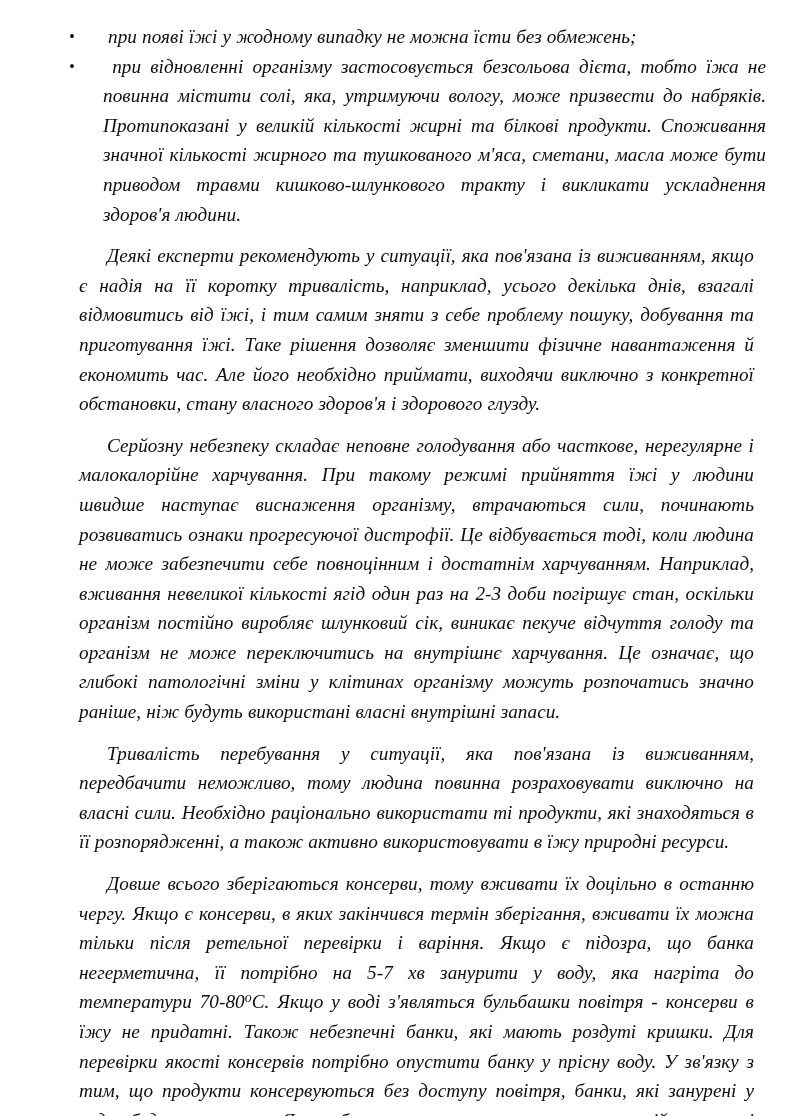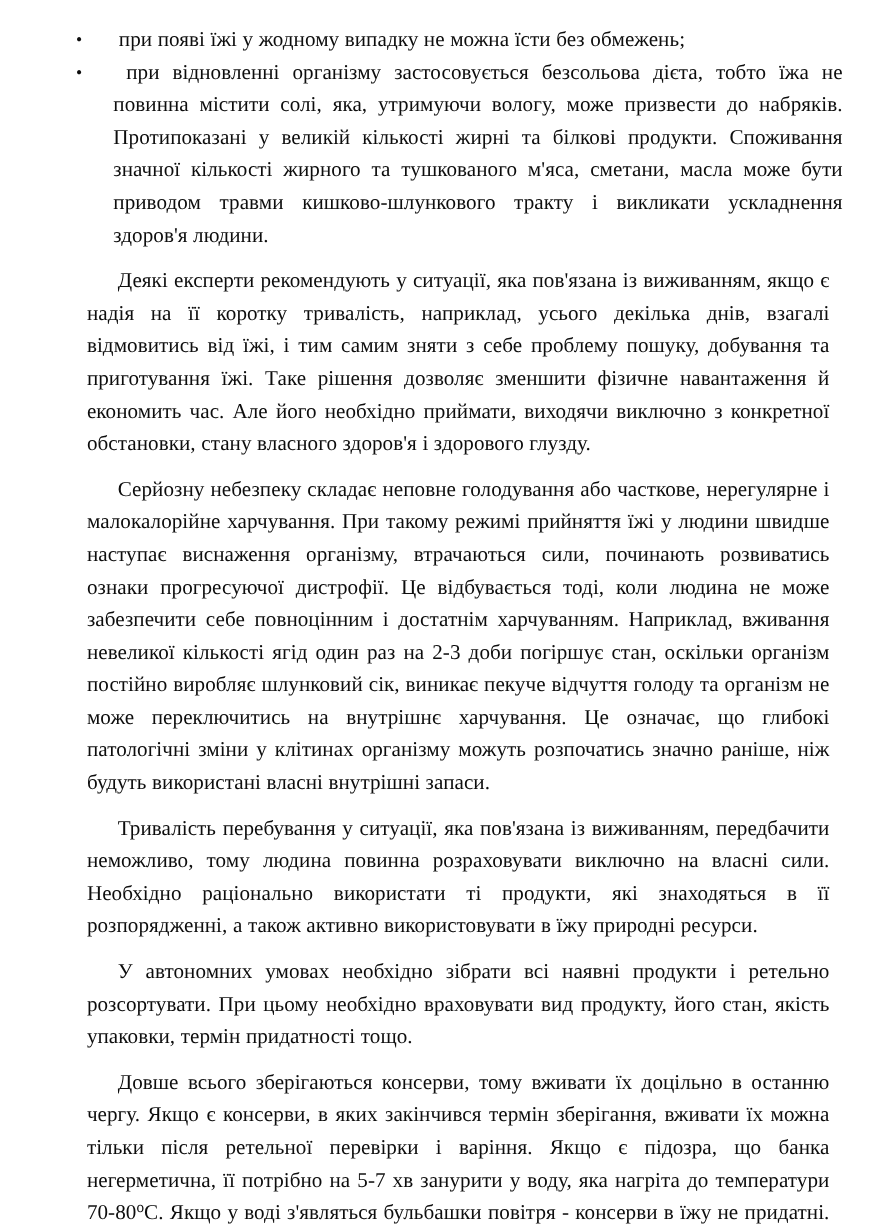--- a/index.html
+++ b/index.html
@@ -14,20 +14,21 @@
     -webkit-font-smoothing: antialiased;
   }
   .page {
     position: relative;
     width: 790px;
     height: 1116px;
     margin: 0 auto;
     background: #ffffff;
     overflow: hidden;
     box-sizing: border-box;
+    font-style: italic;
   }
   .text-column {
     position: absolute;
     left: 67px;
     top: 22px;
     width: 699px;           
     font-size: 19.2px;
     line-height: 29.6px;
     text-align: justify;
     text-justify: inter-word;
@@ -80,16 +81,15 @@
   <div class="text-column" id="text-column">
       <p class="bullet-item">
         <span class="bullet-body"><span class="bullet-glyph">•</span> <span>при появі їжі у жодному випадку не можна їсти без обмежень;</span></span>
       </p>
       <p class="bullet-item">
         <span class="bullet-body"><span class="bullet-glyph">•</span> <span>при відновленні організму застосовується безсольова дієта, тобто їжа не повинна містити солі, яка, утримуючи вологу, може призвести до набряків. Протипоказані у великій кількості жирні та білкові продукти. Споживання значної кількості жирного та тушкованого м'яса, сметани, масла може бути приводом травми кишково-шлункового тракту і викликати ускладнення здоров'я людини.</span></span>
       </p>
       <p class="para">Деякі експерти рекомендують у ситуації, яка пов'язана із виживанням, якщо є надія на її коротку тривалість, наприклад, усього декілька днів, взагалі відмовитись від їжі, і тим самим зняти з себе проблему пошуку, добування та приготування їжі. Таке рішення дозволяє зменшити фізичне навантаження й економить час. Але його необхідно приймати, виходячи виключно з конкретної обстановки, стану власного здоров'я і здорового глузду.</p>
       <p class="para">Серйозну небезпеку складає неповне голодування або часткове, нерегулярне і малокалорійне харчування. При такому режимі прийняття їжі у людини швидше наступає виснаження організму, втрачаються сили, починають розвиватись ознаки прогресуючої дистрофії. Це відбувається тоді, коли людина не може забезпечити себе повноцінним і достатнім харчуванням. Наприклад, вживання невеликої кількості ягід один раз на 2-3 доби погіршує стан, оскільки організм постійно виробляє шлунковий сік, виникає пекуче відчуття голоду та організм не може переключитись на внутрішнє харчування. Це означає, що глибокі патологічні зміни у клітинах організму можуть розпочатись значно раніше, ніж будуть використані власні внутрішні запаси.</p>
       <p class="para">Тривалість перебування у ситуації, яка пов'язана із виживанням, передбачити неможливо, тому людина повинна розраховувати виключно на власні сили. Необхідно раціонально використати ті продукти, які знаходяться в її розпорядженні, а також активно використовувати в їжу природні ресурси.</p>
-      <p class="para">У автономних умовах необхідно зібрати всі наявні продукти і ретельно розсортувати. При цьому необхідно враховувати вид продукту, його стан, якість упаковки, термін придатності тощо.</p>
       <p class="para">Довше всього зберігаються консерви, тому вживати їх доцільно в останню чергу. Якщо є консерви, в яких закінчився термін зберігання, вживати їх можна тільки після ретельної перевірки і варіння. Якщо є підозра, що банка негерметична, її потрібно на 5-7 хв занурити у воду, яка нагріта до температури 70-80<span class="deg">о</span>С. Якщо у воді з'являться бульбашки повітря - консерви в їжу не придатні. Також небезпечні банки, які мають роздуті кришки. Для перевірки якості консервів потрібно опустити банку у прісну воду. У зв'язку з тим, що продукти консервуються без доступу повітря, банки, які занурені у воду, будуть тонути. Якщо банка спливає, це означає, що у ній присутні сторонні гази. На консерви у скляній упаковці ці правила не розповсюджуються.</p>
     </div>
 </div>
 
 </body></html>

